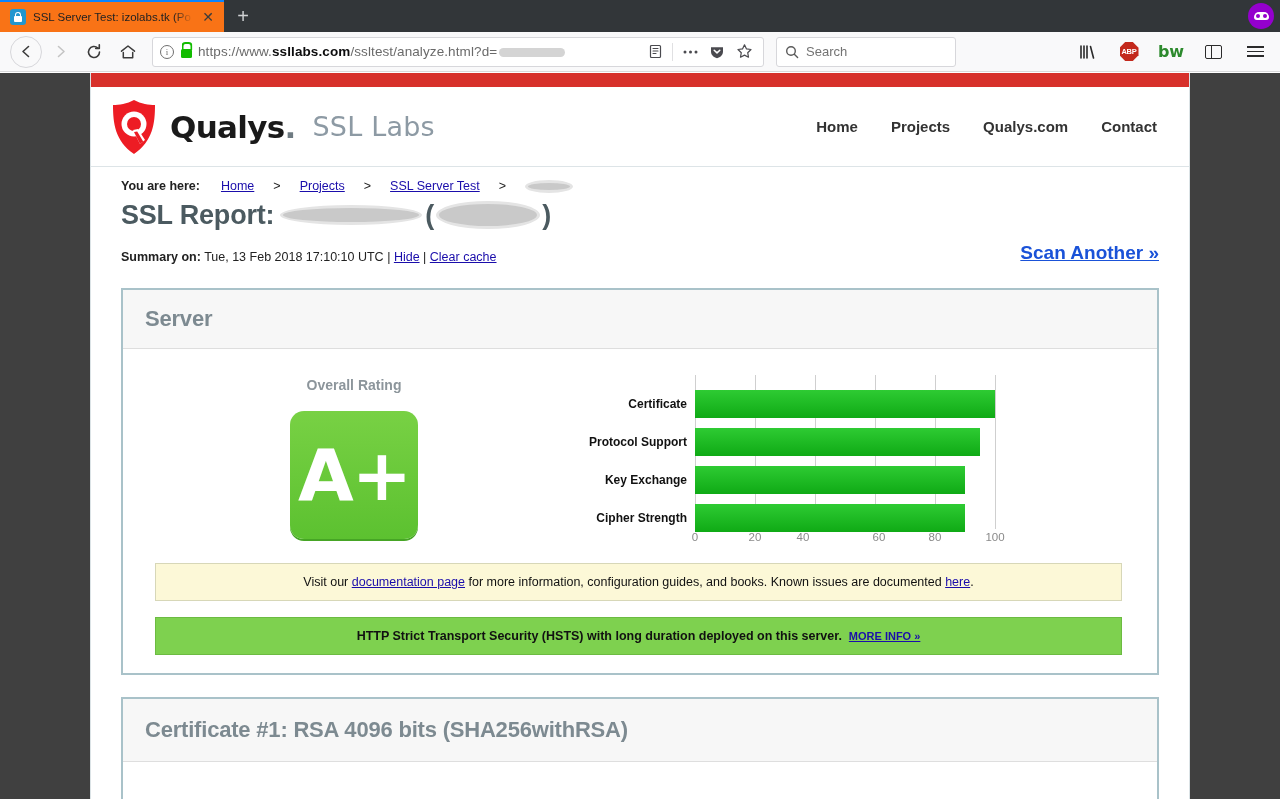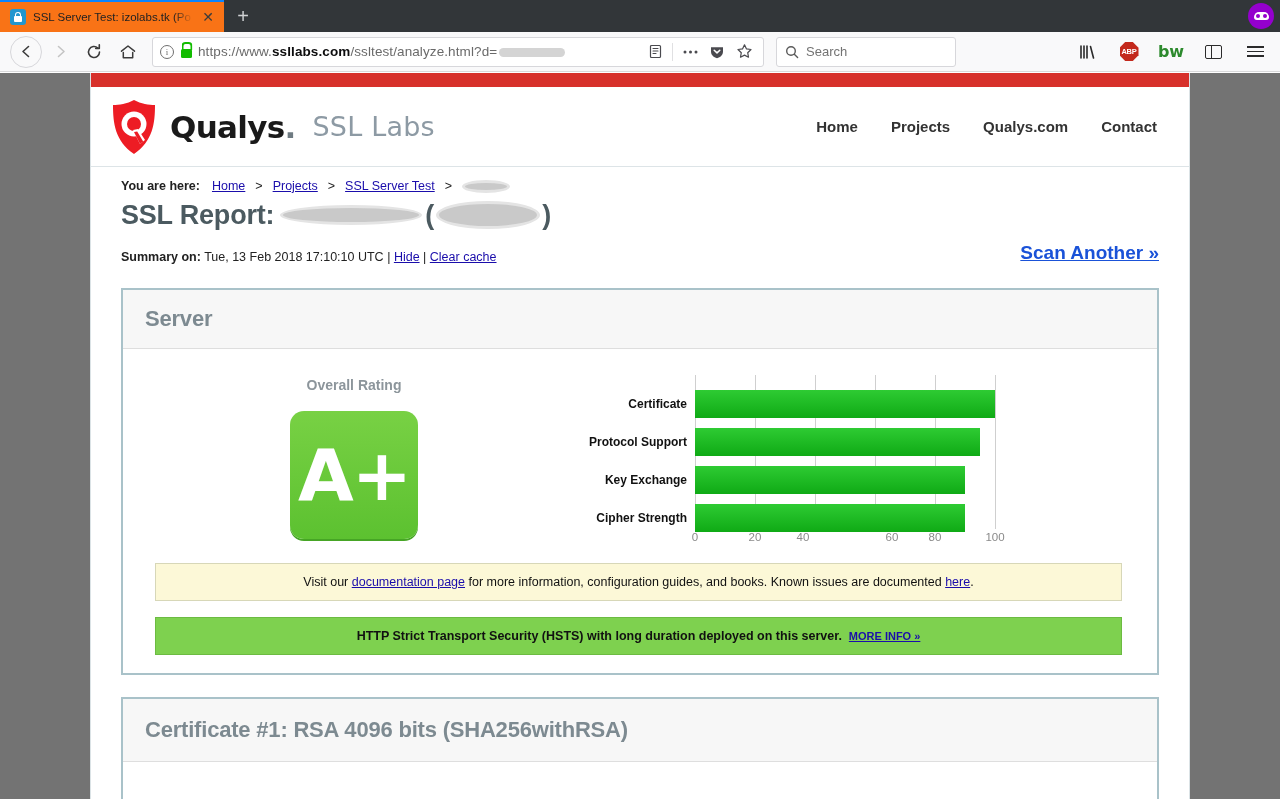--- a/index.html
+++ b/index.html
@@ -151,21 +151,21 @@
   .sidebar-icon:before {
     content: ""; position: absolute; left: 5px; top: 0; bottom: 0;
     width: 1.6px; background: #2b2b2b;
   }
   .hamburger { display: flex; flex-direction: column; gap: 3px; }
   .hamburger i { display: block; width: 17px; height: 1.8px; background: #2b2b2b; }
 
   
   .viewport {
     position: absolute; top: 73px; left: 0; right: 0; bottom: 0;
-    background: #737373; overflow: hidden;
+    background: #404040; overflow: hidden;
   }
   .page {
     position: absolute; left: 90px; top: 0; width: 1100px;
     min-height: 726px; background: #fff;
     border-left: 1px solid #dbe3e6; border-right: 1px solid #dbe3e6;
   }
   .redbar { height: 14px; background: #d7312b; }
 
   
   .siteheader {
@@ -182,21 +182,21 @@
   .logo-sub {
     font-size: 27px; color: #8d9aa4; letter-spacing: 0.2px;
     font-family: "DejaVu Sans", sans-serif; margin-left: 4px;
   }
   .nav { margin-left: auto; display: flex; align-items: center; gap: 33px; }
   .nav a { font-size: 15px; font-weight: 700; color: #333; text-decoration: none; }
 
   
   .crumbzone { padding: 12px 20px 0 30px; }
   .crumb { font-size: 12.5px; color: #222; display: flex;
-    align-items: center; gap: 10px; flex-wrap: nowrap; }
+    align-items: center; gap: 19px; flex-wrap: nowrap; }
   .crumb b { font-weight: 700; margin-right: 2px; }
   .crumb a { color: #1a0dab; text-decoration: underline; }
   .crumb .sep { color: #222; }
   .blob {
     display: inline-block; border-radius: 50%;
     background: #c9c9c9; border: 3px solid #e4e4e4;
   }
   .blob-crumb { width: 48px; height: 13px; vertical-align: middle; }
 
   .report-title {
@@ -502,21 +502,21 @@
                         <div class="bar" style="width: 270px;"></div>
                       </div>
                       <div class="barrow">
                         <div class="bar" style="width: 270px;"></div>
                       </div>
                     </div>
                   <div class="xaxis" id="xaxis">
                       <span class="xtick" style="left: 0px;">0</span>
                       <span class="xtick" style="left: 60px;">20</span>
                       <span class="xtick" style="left: 108px;">40</span>
-                      <span class="xtick" style="left: 197px;">60</span>
+                      <span class="xtick" style="left: 184px;">60</span>
                       <span class="xtick" style="left: 240px;">80</span>
                       <span class="xtick" style="left: 300px;">100</span>
                     </div>
                 </div>
               </div>
             </div>
 
           </div>
 
           <div class="notice info">

